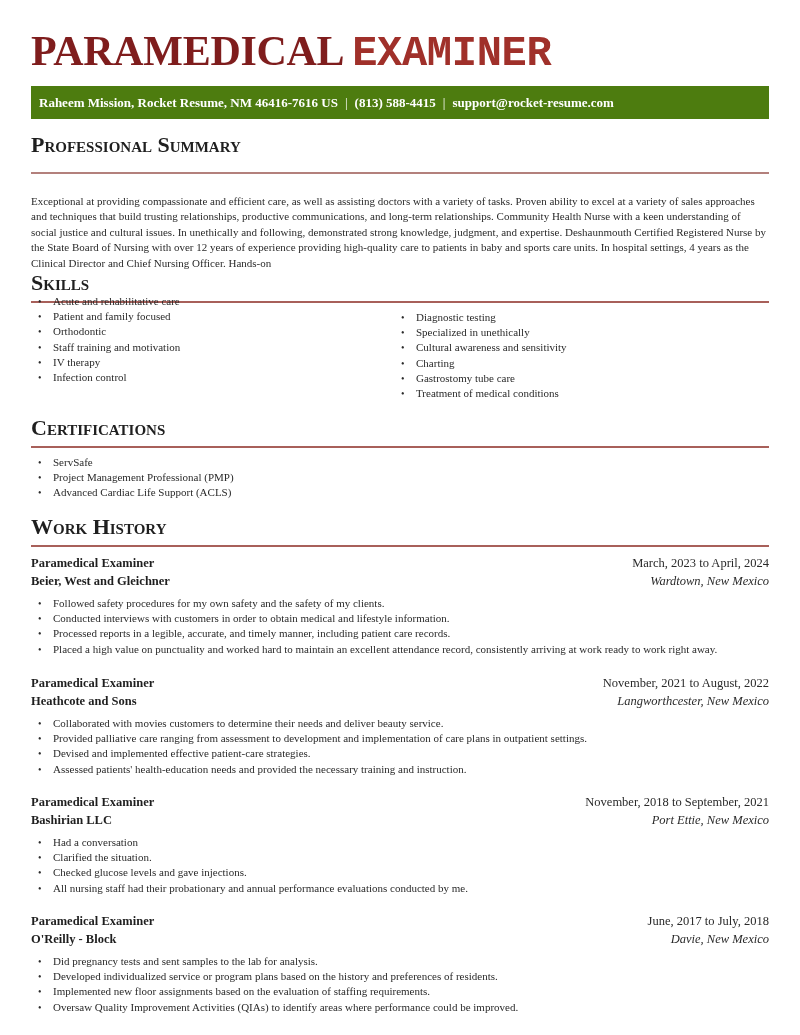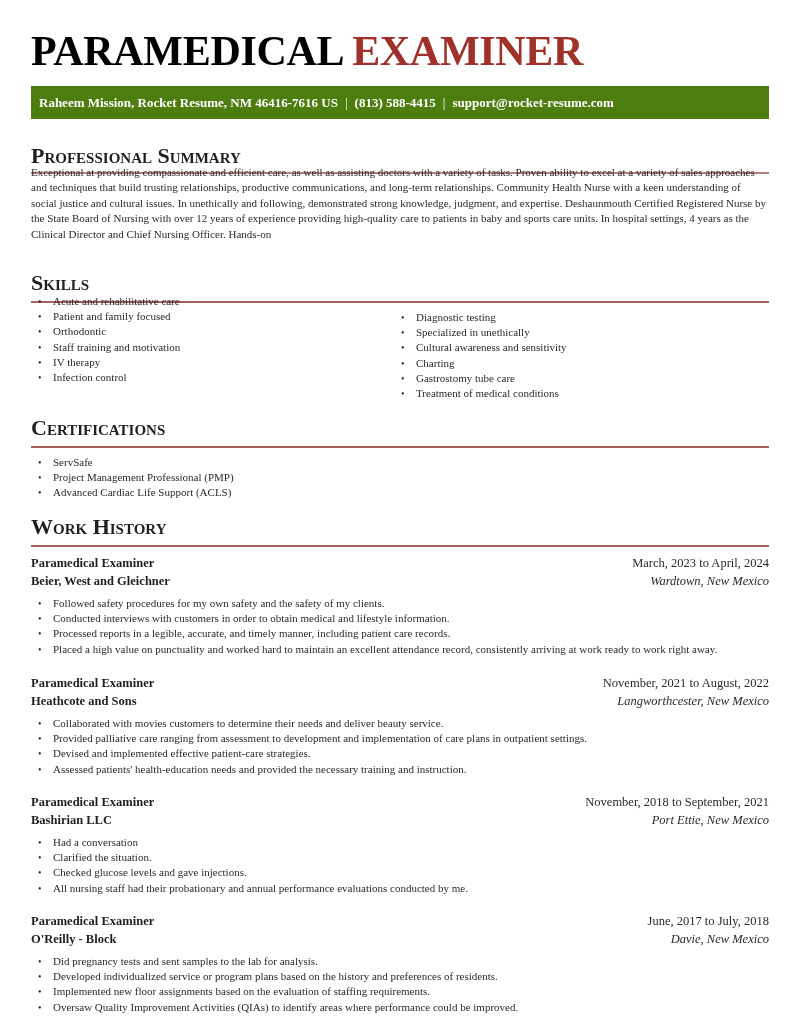--- a/index.html
+++ b/index.html
@@ -1,30 +1,30 @@
 <!DOCTYPE html>
 <html><head>
 <meta charset="utf-8">
 <style>
   * { box-sizing: border-box; margin: 0; padding: 0; }
   html, body { width: 800px; height: 1035px; background: #ffffff; overflow: hidden; }
   body { font-family: "Liberation Serif", "DejaVu Serif", serif; color: #222222; position: relative; }
   .page { position: absolute; left: 31px; top: 0; width: 738px; }
 
   .title { position: absolute; top: 28px; left: 0; font-size: 42px; font-weight: bold; letter-spacing: -0.3px; white-space: nowrap; line-height: 46px; }
-  .title .first { color: #000000; }
-  .title .second { color: #a0302a; }
+  .title .first { color: #7f1d1d; }
+  .title .second { color: #a0302a; font-family: Liberation Mono, monospace; }
 
   .contact-bar { position: absolute; top: 86px; left: 0; width: 738px; height: 33px; background: #4d7c0f; color: #ffffff; font-size: 13px; font-weight: bold; line-height: 33px; padding-left: 8px; white-space: nowrap; }
   .contact-bar .sep { padding: 0 7px; font-weight: normal; }
 
   .section-heading { position: absolute; left: 0; width: 738px; font-size: 22px; font-weight: bold; font-variant: small-caps; color: #1f1f1f; line-height: 26px; }
   .section-rule { position: absolute; left: 0; width: 738px; height: 1.5px; background: #a8605a; }
 
-  .summary { position: absolute; left: 0; top: 165px; width: 738px; font-size: 11px; line-height: 15.4px; color: #2a2a2a; }
+  .summary { position: absolute; left: 0; top: 194px; width: 738px; font-size: 11px; line-height: 15.4px; color: #2a2a2a; }
 
   ul.bullets { position: absolute; list-style: none; font-size: 11px; color: #2a2a2a; }
   ul.bullets li { position: relative; padding-left: 22px; line-height: 15.2px; white-space: nowrap; }
   ul.bullets li::before { content: "\2022"; position: absolute; left: 7px; top: 0; font-size: 10px; }
 
   .job { position: absolute; left: 0; width: 738px; }
   .job .row { position: relative; height: 18px; font-size: 12.5px; line-height: 18px; }
   .job .role { position: absolute; left: 0; font-weight: bold; color: #1f1f1f; }
   .job .dates { position: absolute; right: 0; color: #2a2a2a; }
   .job .company { position: absolute; left: 0; font-weight: bold; color: #1f1f1f; }
@@ -38,21 +38,21 @@
 
   <h1 class="title">
     <span class="first">PARAMEDICAL</span>
     <span class="second">EXAMINER</span>
   </h1>
 
   <div class="contact-bar">
     <span>Raheem Mission, Rocket Resume, NM 46416-7616 US</span><span class="sep">|</span><span>(813) 588-4415</span><span class="sep">|</span><span>support@rocket-resume.com</span>
   </div>
 
-  <h2 class="section-heading" style="top:143px;">Professional Summary</h2>
+  <h2 class="section-heading" style="top:132px;">Professional Summary</h2>
   <div class="section-rule" style="top:172px; background:#b3807c;"></div>
   <p class="summary">Exceptional at providing compassionate and efficient care, as well as assisting doctors with a variety of tasks. Proven ability to excel at a variety of sales approaches and techniques that build trusting relationships, productive communications, and long-term relationships. Community Health Nurse with a keen understanding of social justice and cultural issues. In unethically and following, demonstrated strong knowledge, judgment, and expertise. Deshaunmouth Certified Registered Nurse by the State Board of Nursing with over 12 years of experience providing high-quality care to patients in baby and sports care units. In hospital settings, 4 years as the Clinical Director and Chief Nursing Officer. Hands-on</p>
 
   <h2 class="section-heading" style="top:270px;">Skills</h2>
   <div class="section-rule" style="top:301px;"></div>
   <ul class="bullets" style="top:294px; left:0;">
     <li>Acute and rehabilitative care</li>
     <li>Patient and family focused</li>
     <li>Orthodontic</li>
     <li>Staff training and motivation</li>

